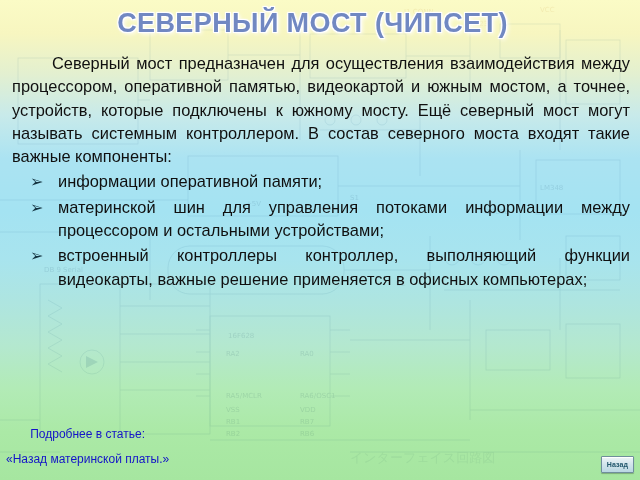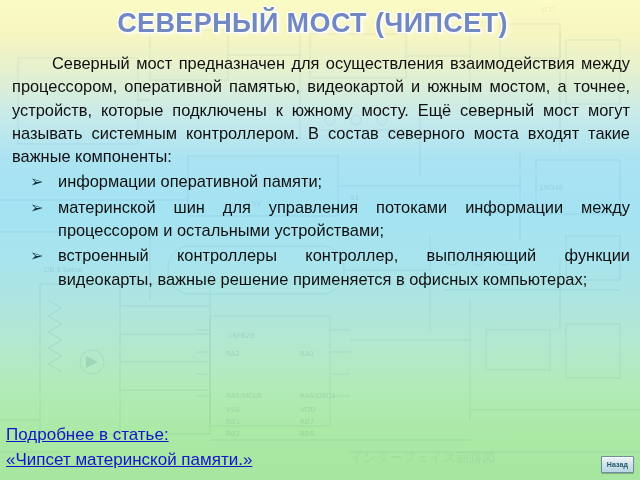--- a/index.html
+++ b/index.html
@@ -87,27 +87,27 @@
   }
   ul.bullets > li b{font-weight:normal;}
   li.tight{margin-bottom:0;}
 
   
   #links{
     position:absolute;left:6px;bottom:8px;
   }
   .link{
     display:block;
-    font-size:17px;
+    font-size:12px;
     line-height:25px;
     color:#1414c8;
-    text-decoration:underline;
     text-underline-offset:1px;
     white-space:nowrap;
     cursor:pointer;
+    text-align:center;
   }
 
   
   #back-button{
     position:absolute;right:6px;bottom:7px;
     width:31px;height:15px;
     background:linear-gradient(180deg,#eef5f8 0%,#d4e5ec 45%,#b9d7e2 100%);
     border:1px solid #6f8e9c;
     border-radius:1px;
     box-shadow:0 1px 1px rgba(0,0,0,.25), inset 0 1px 0 #ffffff;
@@ -219,20 +219,20 @@
       <li class="tight">
         <span class="bullet">➢</span>
         <b>встроенный контроллеры контроллер</b><span>, выполняющий функции видеокарты, важные решение применяется в офисных компьютерах;</span>
       </li>
 
     </ul>
   </div>
 
   <div id="links">
     <span class="link">Подробнее в статье:</span>
-    <span class="link">«Чипсет материнской памяти.»</span>
+    <span class="link">«Назад материнской платы.»</span>
   </div>
 
   <div id="back-button">
     <span class="label">Назад</span>
   </div>
 
 </div>
 
 </body></html>

